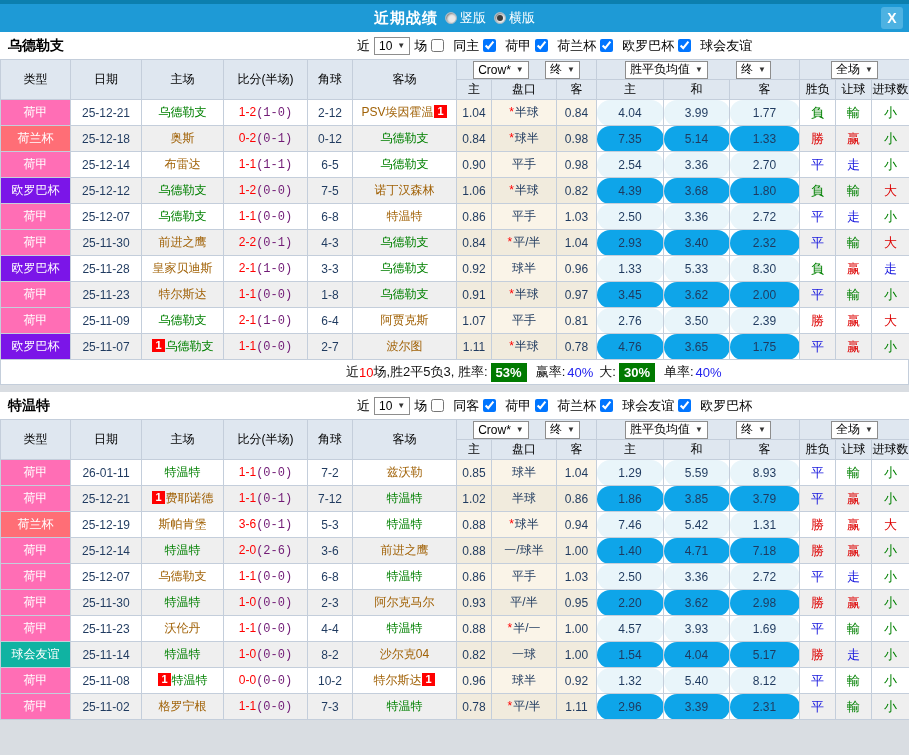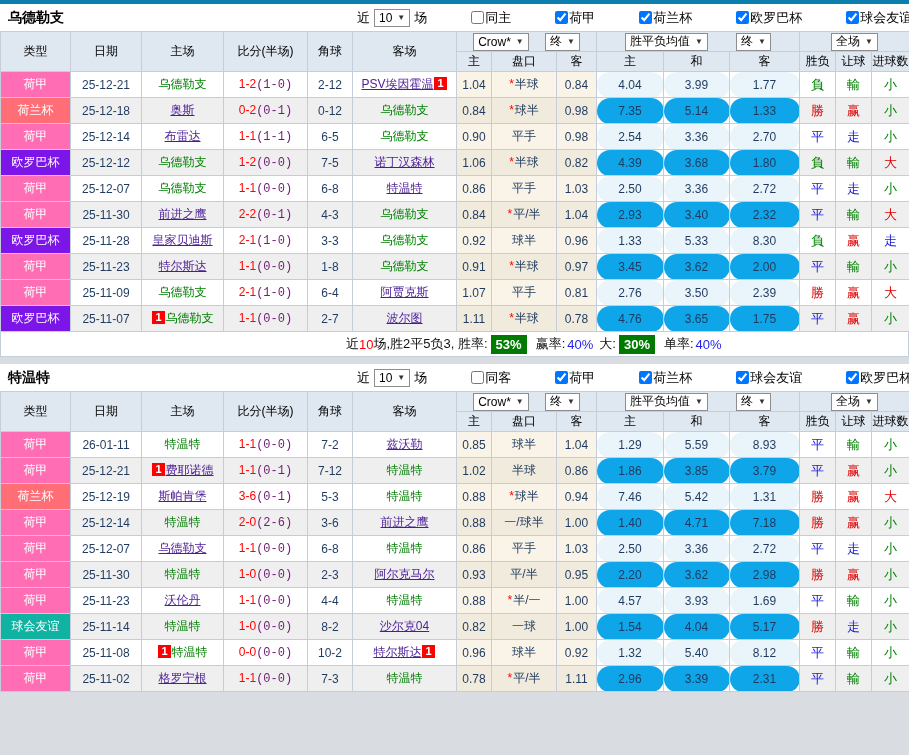--- a/index.html
+++ b/index.html
@@ -12,56 +12,74 @@
   .tb-radios{display:inline-flex;align-items:center;gap:8px;}
   .tb-radio{display:inline-flex;align-items:center;gap:3px;cursor:pointer;}
   .radio-dot{width:12px;height:12px;border-radius:50%;background:#e9e9e9;display:inline-flex;align-items:center;justify-content:center;box-shadow:inset 1px 1px 2px rgba(0,0,0,.45);border:1px solid #9fb6c4;}
   .radio-dot.sel::after{content:'';width:6px;height:6px;border-radius:50%;background:#3a3a3a;}
   .tb-radio-label{color:#fff;font-size:13px;}
   .tb-close{position:absolute;right:6px;top:3px;width:22px;height:22px;background:#4db2e2;border-radius:3px;color:#fff;font-weight:bold;font-size:14px;text-align:center;line-height:22px;cursor:pointer;}
   .section{background:#fff;}
   .teambar{height:27px;display:flex;align-items:center;background:#fff;}
   .team-name{font-weight:bold;font-size:14px;color:#000;padding-left:8px;width:357px;flex:none;}
   .filterbar{display:flex;align-items:center;gap:4px;font-size:13px;color:#000;white-space:nowrap;}
-  .f-check{display:inline-flex;align-items:center;gap:1px;cursor:pointer;margin-left:40px;}
+  .f-check{display:inline-flex;align-items:center;gap:9px;cursor:pointer;}
   .f-check input{margin:0;width:13px;height:13px;}
   .dd{display:inline-flex;align-items:center;border:1px solid #8d8d8d;background:#fff;padding:0 4px;height:18px;gap:5px;font-size:12px;color:#000;cursor:pointer;white-space:nowrap;}
   .dd-arrow{font-size:8px;color:#333;}
   table.grid{width:100%;border-collapse:collapse;table-layout:fixed;}
   .grid th,.grid td{border:1px solid #c4cedb;text-align:center;padding:0;overflow:hidden;white-space:nowrap;}
   .grid thead th{background:#dfe7f0;color:#000;font-weight:normal;font-size:12px;height:20px;}
   th.group .grp{display:flex;justify-content:space-evenly;align-items:center;}
   .grid td{height:26px;font-size:12px;color:#1f3a5f;background:#fff;}
   tr.alt td{background:#efefef;}
   td.c-type{color:#fff;font-size:12px;}
   td.c-odds{background:#faf4e8;}
   tr.alt td.c-odds{background:#f1ebdd;}
   td.c-mean{background:#e9f5fa;border-radius:13px;}
   tr.alt td.c-mean{background:#0ea5e9;}
   td.c-team{cursor:pointer;}
   .t-green{color:#008000;}
-  .t-navy{color:#4c1d95;text-decoration:underline;}
+  .t-navy{color:#a16207;}
   .score-main{color:#ff0000;}
   .score-half{color:#701a75;font-family:Liberation Mono, monospace;}
   .badge1{display:inline-block;background:#ff0000;color:#fff;font-size:11px;line-height:13px;padding:0 3px;margin:0 1px;font-weight:bold;vertical-align:1px;}
   .star{color:#ff0000;margin-right:1px;}
   td.c-res{font-size:13px;}
   .summary{height:25px;display:flex;align-items:center;padding-left:345px;font-size:13px;color:#111;background:#fff;border:1px solid #c4cedb;border-top:none;white-space:nowrap;}
   .s-red{color:#ff0000;}
   .s-blue{color:#2222ee;margin-left:2px;}
   .s-badge{background:#007a00;color:#fff;padding:2px 5px;margin:0 3px;font-weight:bold;}
   .sp{margin-left:6px;}
   .sec-gap{height:7px;background:#d9dde2;}
   .bottom-strip{flex:1;background:#d9dde2;min-height:0;}
 </style>
 </head>
 <body>
 
 <div class="popup">
   <div class="top-strip"></div>
+  <div class="titlebar">
+    <div class="tb-center">
+      <span class="tb-title">近期战绩</span>
+      <span class="tb-radios" id="tb-radios">
+          <span class="tb-radio">
+            <span class="radio-dot"></span>
+            <span class="tb-radio-label">竖版</span>
+          </span>
+          <span class="tb-radio">
+            <span class="radio-dot sel"></span>
+            <span class="tb-radio-label">横版</span>
+          </span>
+        </span>
+    </div>
+    <div class="tb-close">
+      <span>X</span>
+    </div>
+  </div>
   <div id="sections">
       <div class="section">
         <div class="teambar">
           <span class="team-name">乌德勒支</span>
           <span class="filterbar">
             <span class="f-text">近</span>
             <span class="dd">
               <span class="dd-text">10</span>
               <span class="dd-arrow">▼</span>
             </span>

